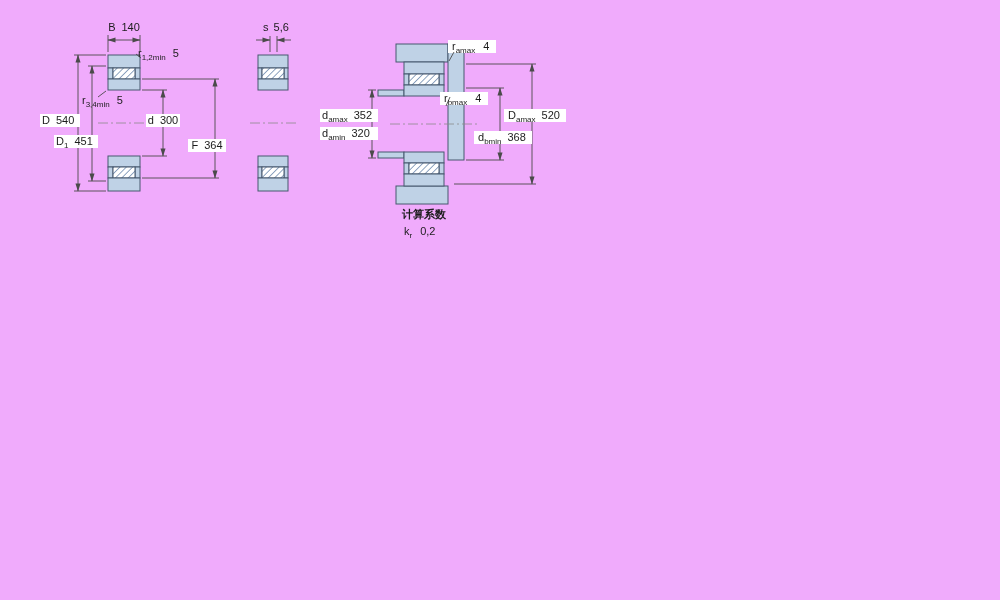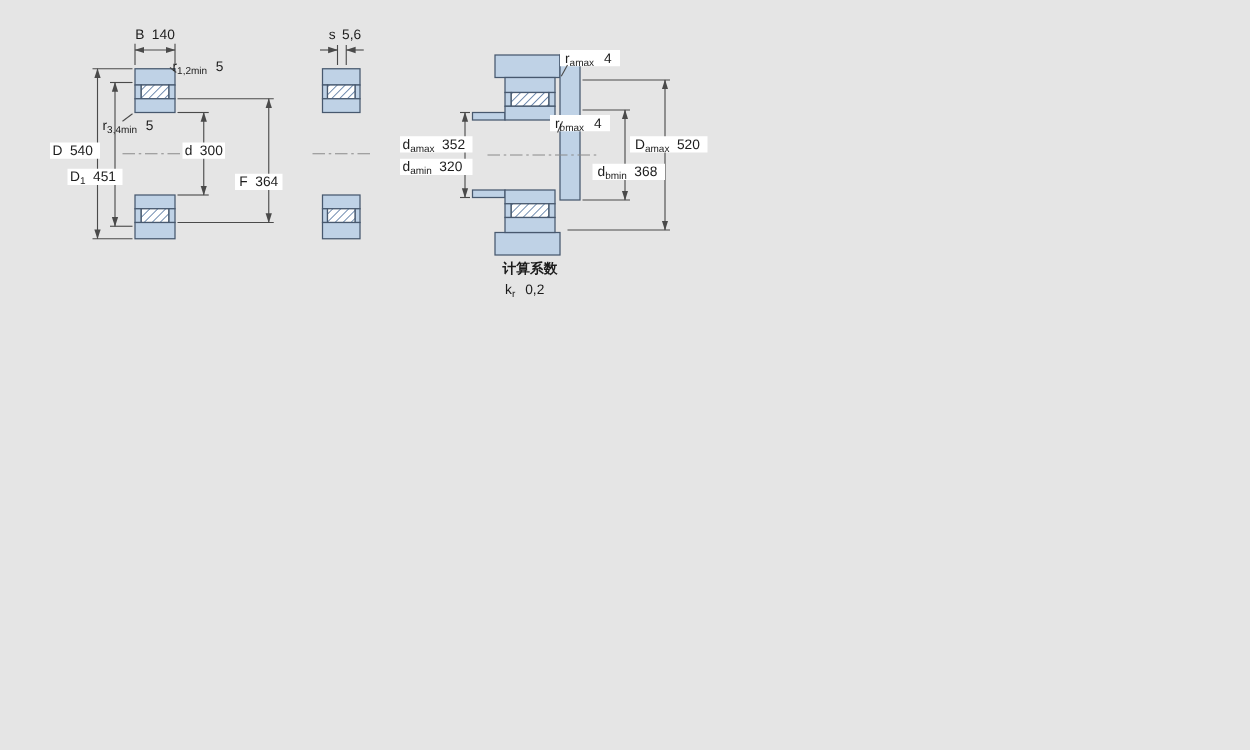--- a/index.html
+++ b/index.html
@@ -1,16 +1,16 @@
 <!DOCTYPE html>
 <html style="--part_fill: #bfd2e6; --part_stroke: #47586e; --line: #4a4a4a; --hatch: #5f7ea6; --centerline: #8a8a8a; --text: #1c1c1c;"><head>
 <meta charset="utf-8">
 <style>
   html,body{margin:0;padding:0;background:#ffffff;}
-  .canvas{position:relative;width:1000px;height:600px;background:#e5e5e5;overflow:hidden;
+  .canvas{position:relative;width:1000px;height:600px;background:#f0abfc;overflow:hidden;
           font-family:"Liberation Sans",sans-serif;}
   svg text{font-family:"Liberation Sans",sans-serif;font-size:11px;fill:var(--text,#1c1c1c);}
   .sub-t{font-size:8px;}
   .part{fill:var(--part_fill,#bfd2e6);stroke:var(--part_stroke,#47586e);stroke-width:1;}
   .roller{fill:url(#hatch);stroke:var(--part_stroke,#47586e);stroke-width:1;}
   .ext,.dimline,.leader{stroke:var(--line,#4a4a4a);stroke-width:0.9;fill:none;}
   .center{stroke:var(--centerline,#8a8a8a);stroke-width:0.8;stroke-dasharray:10 3 2 3;fill:none;}
   .bg{fill:#ffffff;}
   .factors-title{font-weight:bold;}
 </style>

